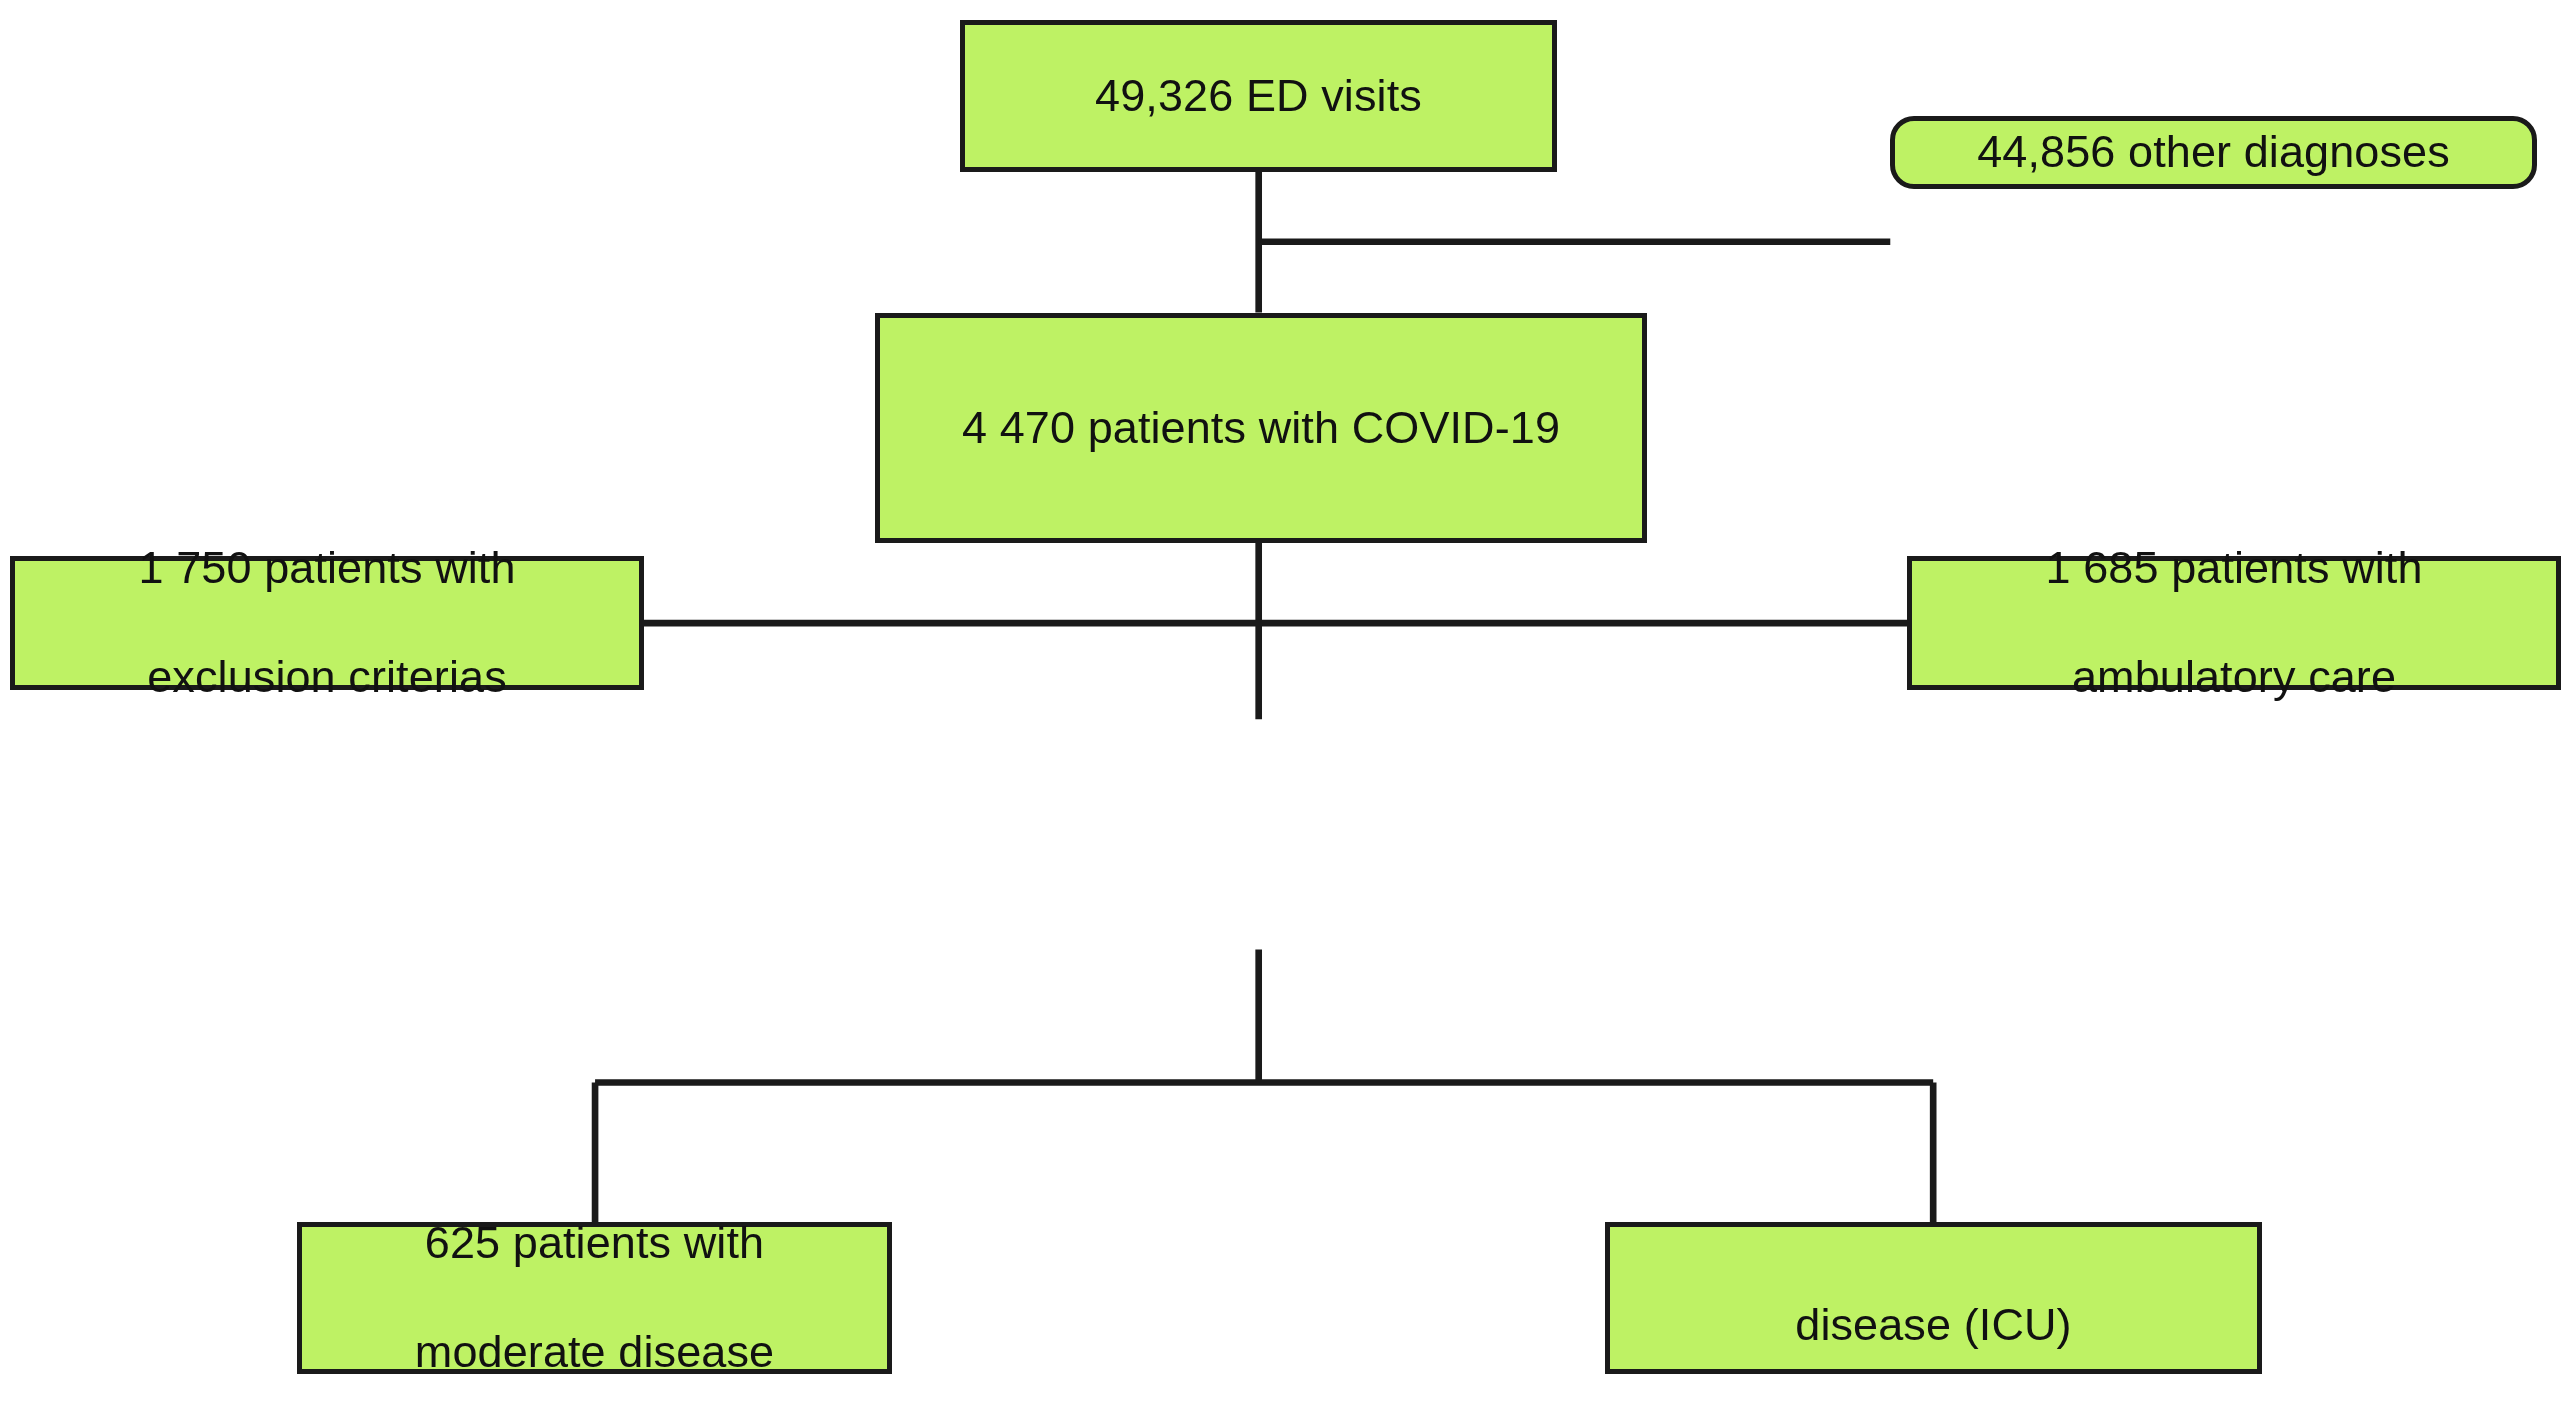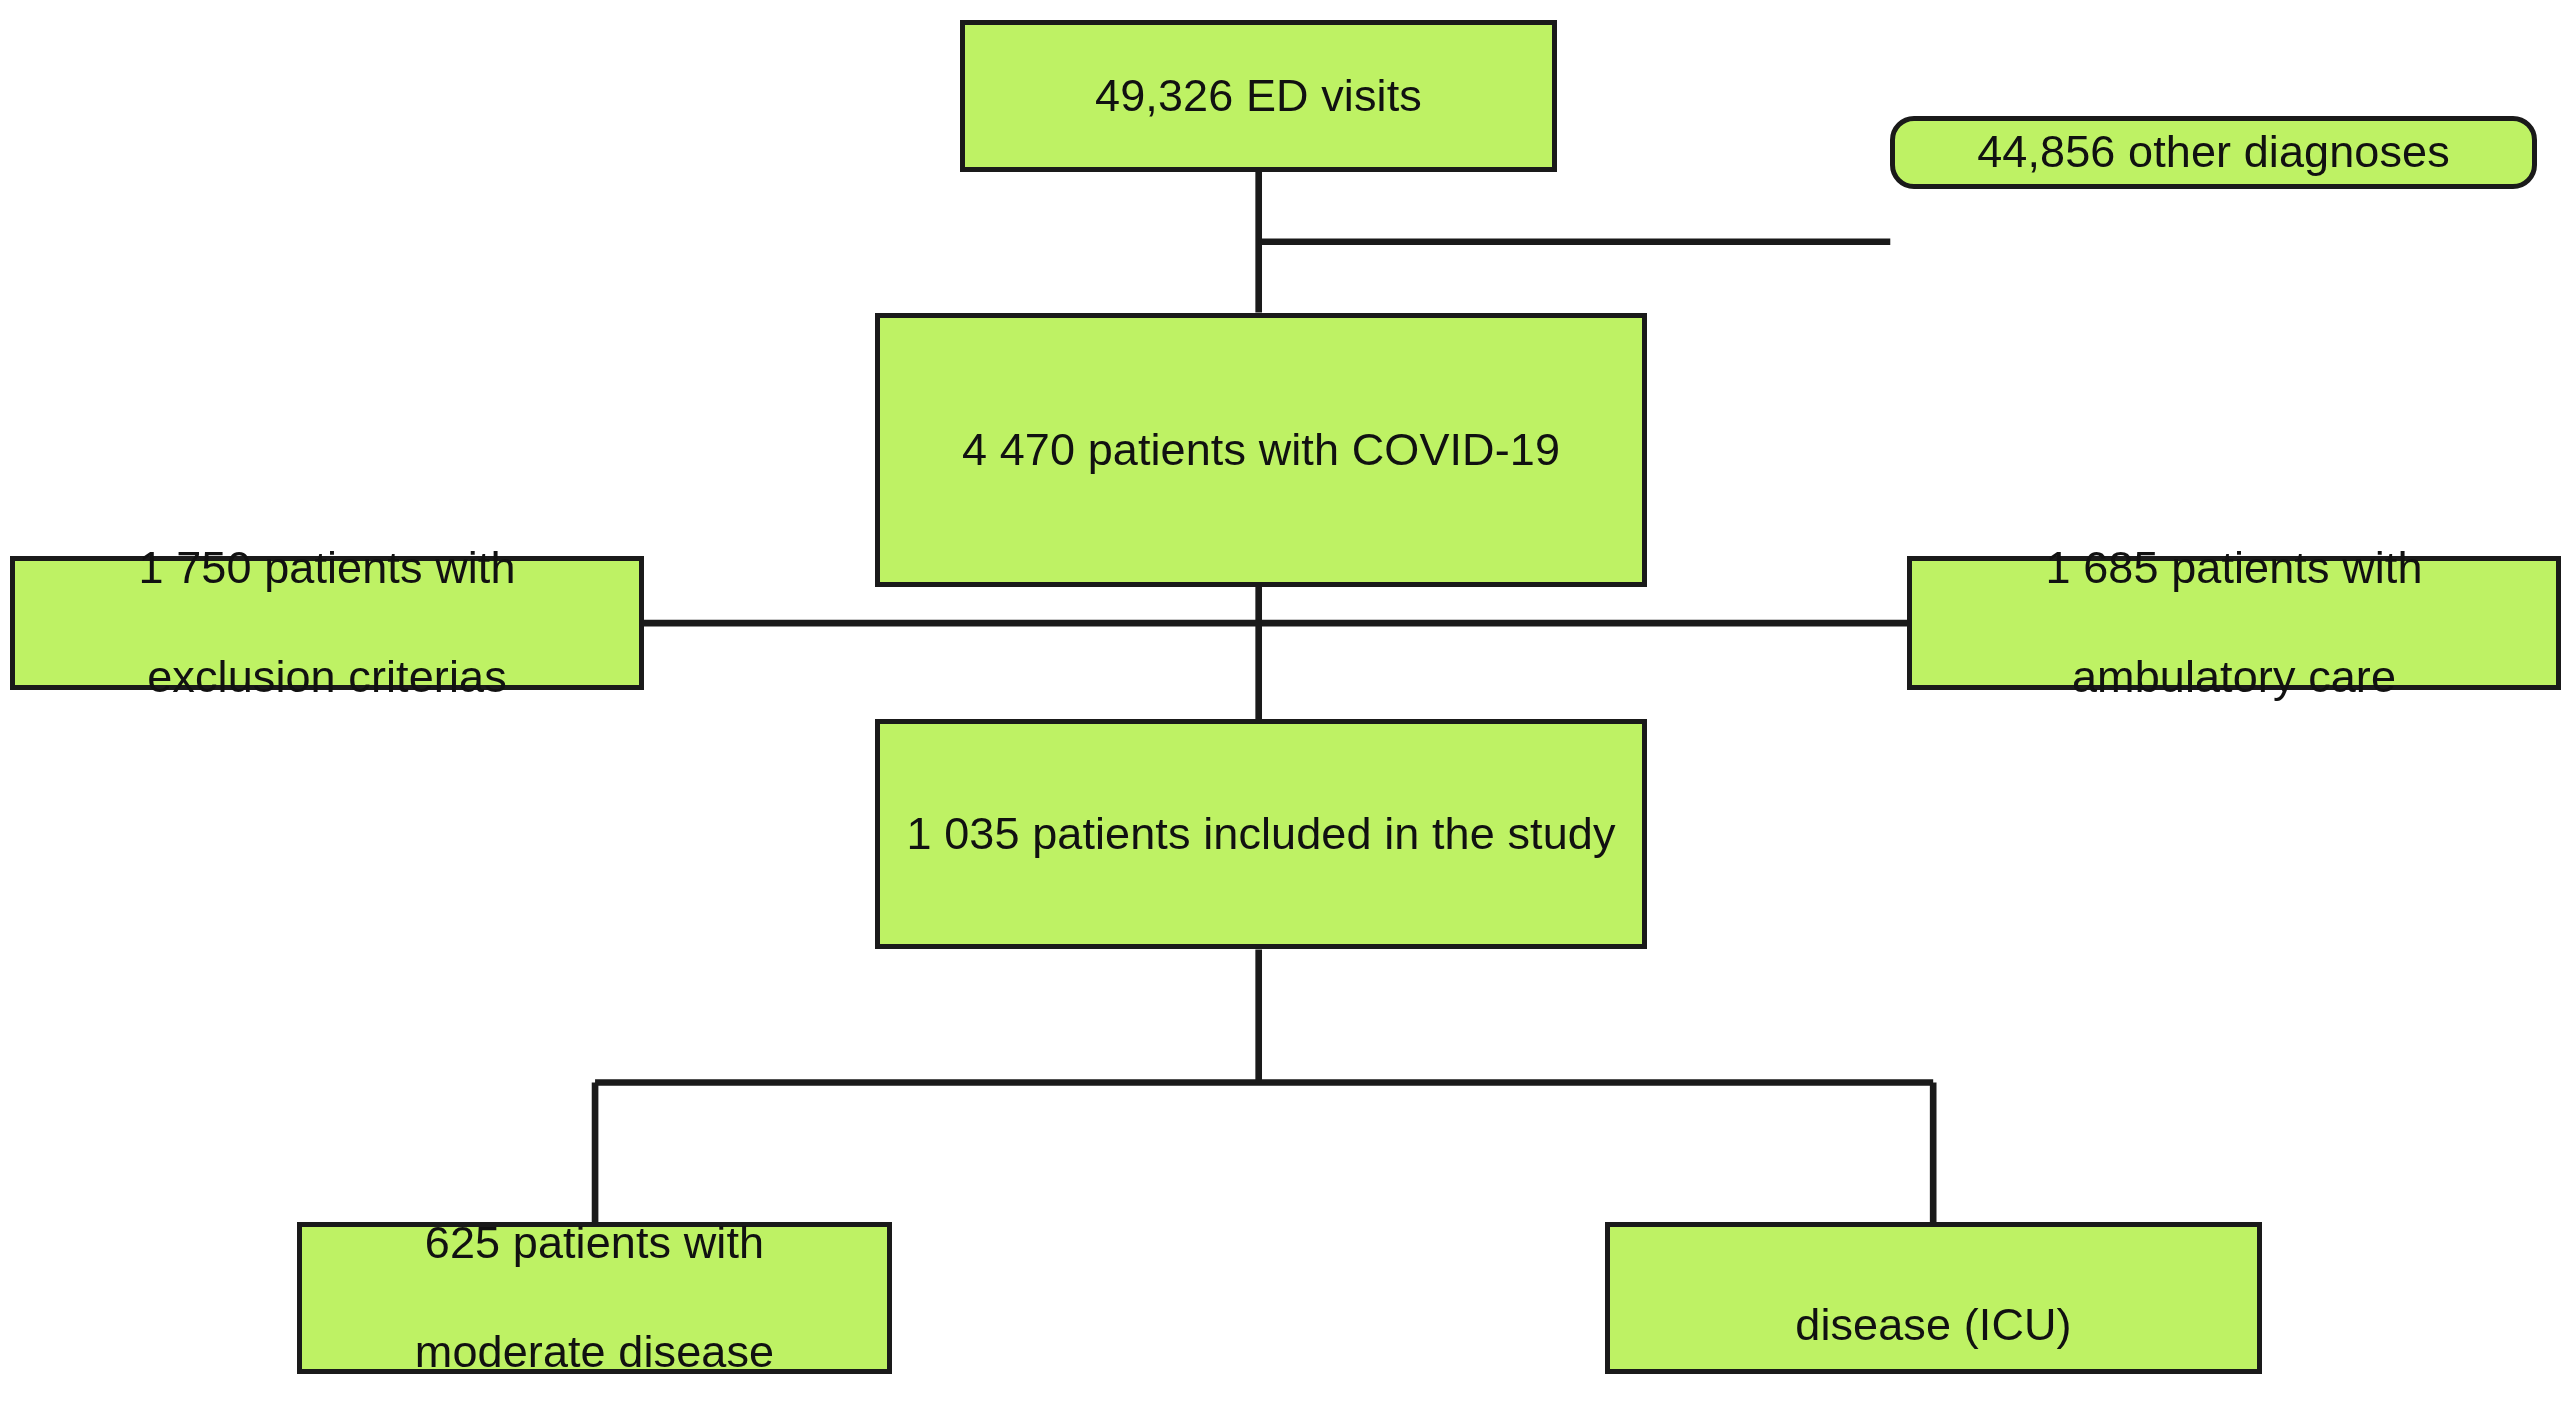--- a/index.html
+++ b/index.html
@@ -41,21 +41,21 @@
     padding: 3.6px 15.7px;
   }
   .node span {
     display: block;
     width: 100%;
   }
 
   
   #node-ed-visits      { left: 960px; top:   20px; width:  597px; height: 152px; }
   #node-other-diag     { left: 1890px; top:  116px; width: 647px; height: 73px; border-radius: 24px; }
-  #node-covid          { left: 875px; top:  313px; width: 772px; height: 274px; }
+  #node-covid          { left: 875px; top:  313px; width: 772px; height: 230px; }
   #node-exclusion      { left:   10px; top:  556px; width:  634px; height: 134px; }
   #node-ambulatory     { left: 1907px; top:  556px; width: 654px; height: 134px; }
   #node-included       { left: 875px; top: 719px; width: 772px; height: 230px; }
   #node-moderate       { left:  297px; top: 1222px; width:  595px; height: 152px; }
   #node-severe         { left: 1605px; top: 1222px; width: 657px; height: 152px; }
 </style>
 </head>
 <body>
 
 <div id="canvas">
@@ -94,23 +94,20 @@
   </div>
 
   <div class="node" id="node-exclusion">
     <span><span>1 750 patients with</span><br><span>exclusion criterias</span></span>
   </div>
 
   <div class="node" id="node-ambulatory">
     <span><span>1 685 patients with</span><br><span>ambulatory care</span></span>
   </div>
 
-  <div class="node" id="node-included">
-    <span>1 035 patients included in the study</span>
-  </div>
 
   <div class="node" id="node-moderate">
     <span><span>625 patients with</span><br><span>moderate disease</span></span>
   </div>
 
   <div class="node" id="node-severe">
     <span><br><span>disease (ICU)</span></span>
   </div>
 
 </div>

